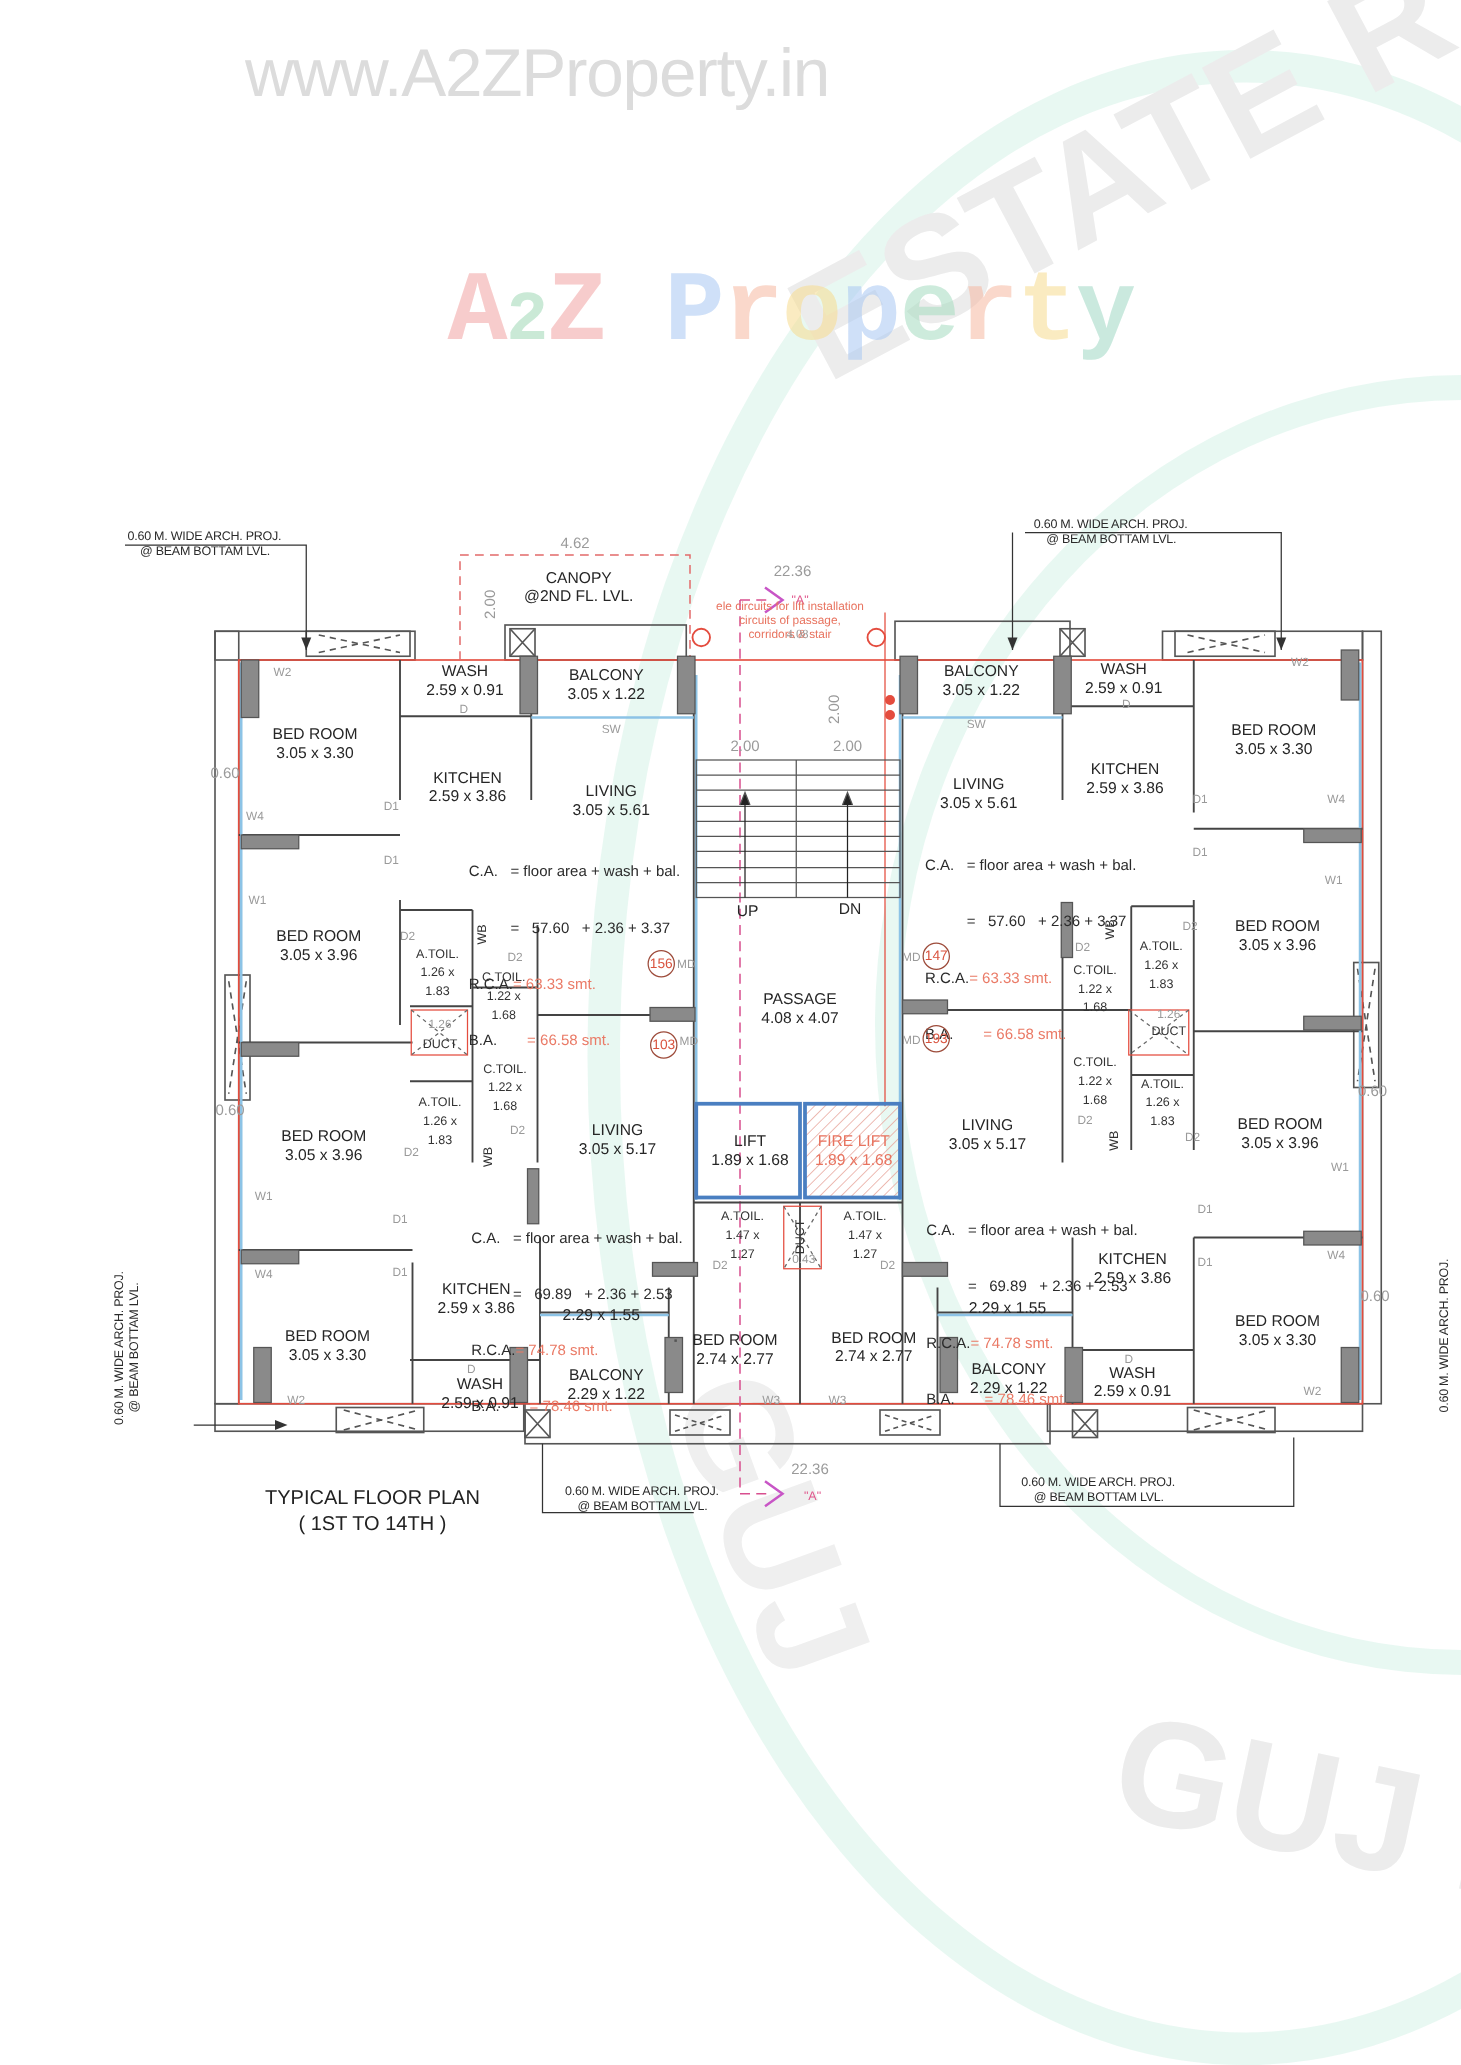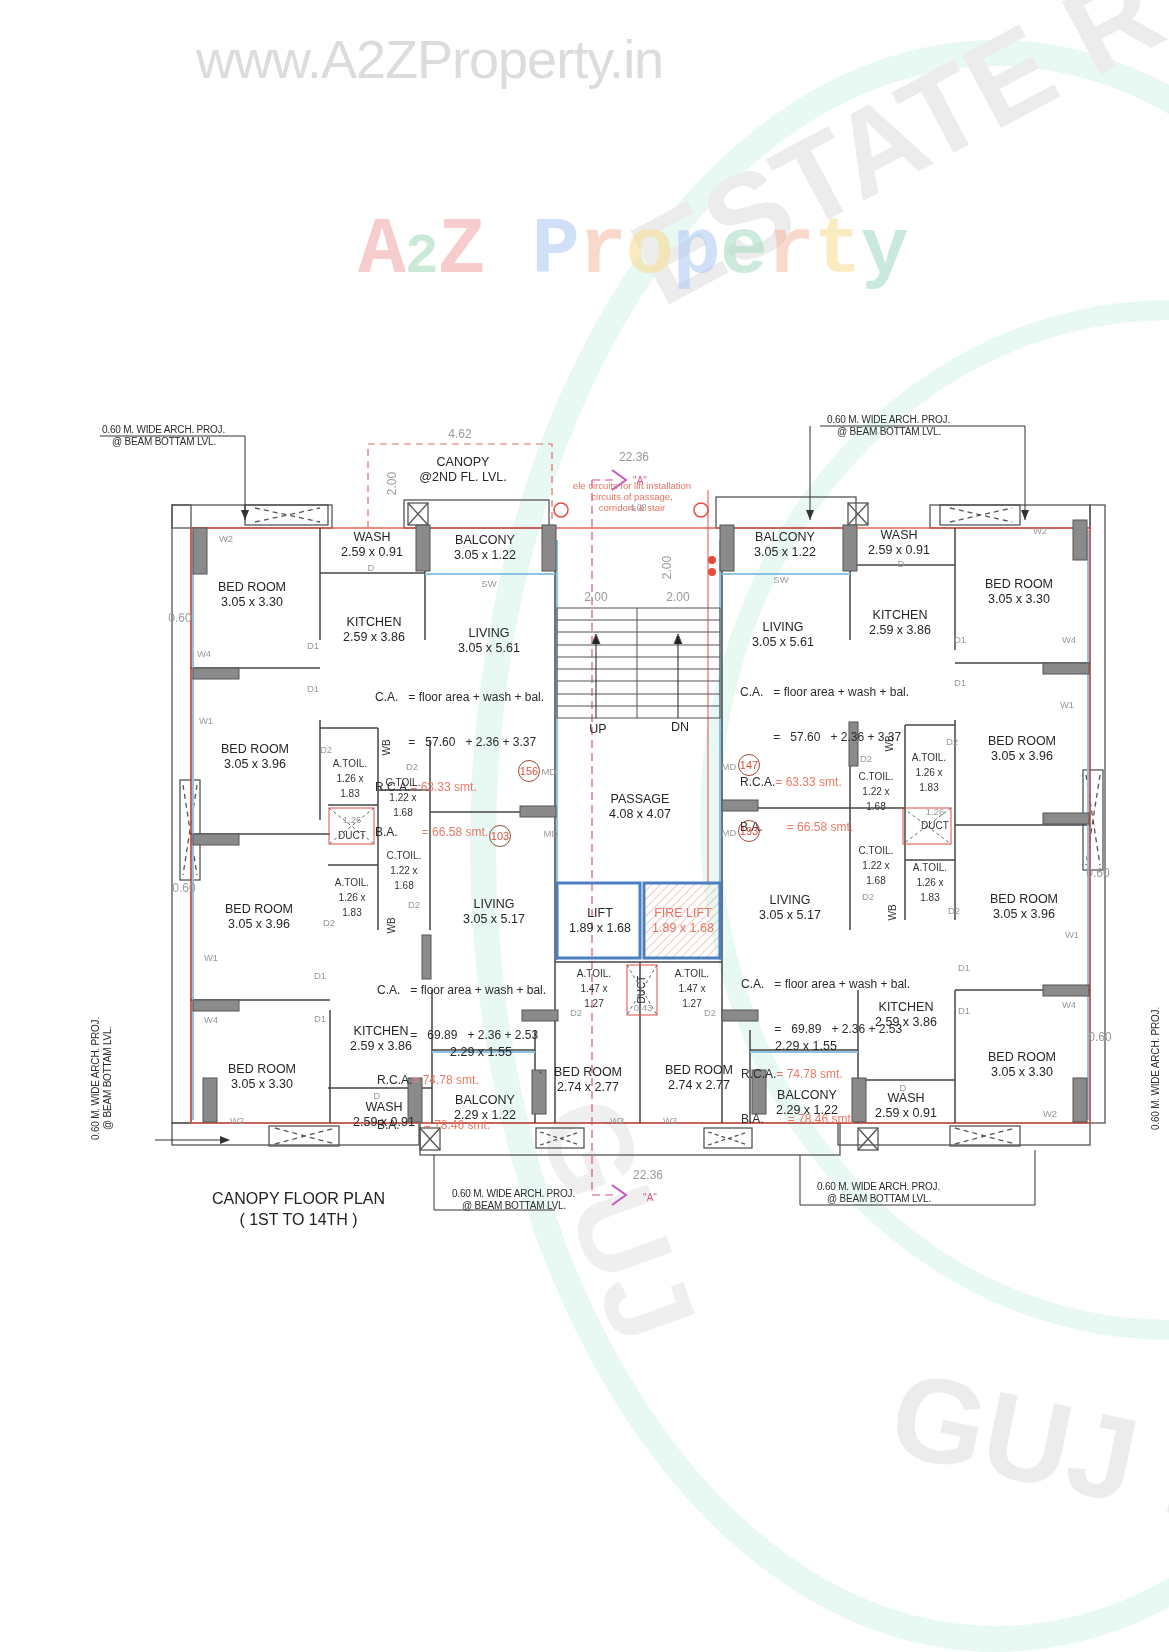--- a/index.html
+++ b/index.html
@@ -349,21 +349,21 @@
     <span class="n">C.TOIL.</span>
     <span class="n">1.22 x</span>
     <span class="n">1.68</span>
   </div>
   <div class="lbl small" style="left:352px;top:828px;">DUCT</div>
   <div class="lbl tiny" style="left:352px;top:812px;">1.26</div>
   <div class="lbl small" style="left:386px;top:740px;transform:translateX(-50%) rotate(-90deg);">WB</div>
   <div class="ucircle" style="left:518px;top:760px;">156</div>
   <div class="lbl tiny" style="left:549px;top:764px;">MD</div>
 
-  <div class="ucircle" style="left:489px;top:825px;">103</div>
+  <div class="ucircle" style="left:520px;top:825px;">103</div>
   <div class="lbl tiny" style="left:551px;top:826px;">MD</div>
   <div class="lbl small" style="left:404px;top:848px;">
     <span class="n">C.TOIL.</span>
     <span class="n">1.22 x</span>
     <span class="n">1.68</span>
   </div>
   <div class="lbl small" style="left:352px;top:875px;">
     <span class="n">A.TOIL.</span>
     <span class="n">1.26 x</span>
     <span class="n">1.83</span>
@@ -538,16 +538,16 @@
   <div class="lbl tiny" style="left:954px;top:903px;">D2</div>
   <div class="lbl tiny" style="left:576px;top:1005px;">D2</div>
   <div class="lbl tiny" style="left:710px;top:1005px;">D2</div>
 
   <div class="lbl tiny" style="left:180px;top:611px;font-size:12px;">0.60</div>
   <div class="lbl tiny" style="left:184px;top:881px;font-size:12px;">0.60</div>
   <div class="lbl tiny" style="left:1098px;top:866px;font-size:12px;">0.60</div>
   <div class="lbl tiny" style="left:1100px;top:1030px;font-size:12px;">0.60</div>
 
   <div class="title">
-    <div>CANOPY FLOOR PLAN</div>
+    <div>TYPICAL FLOOR PLAN</div>
     <div>( 1ST TO 14TH )</div>
   </div>
 </div>
 
 </body></html>

